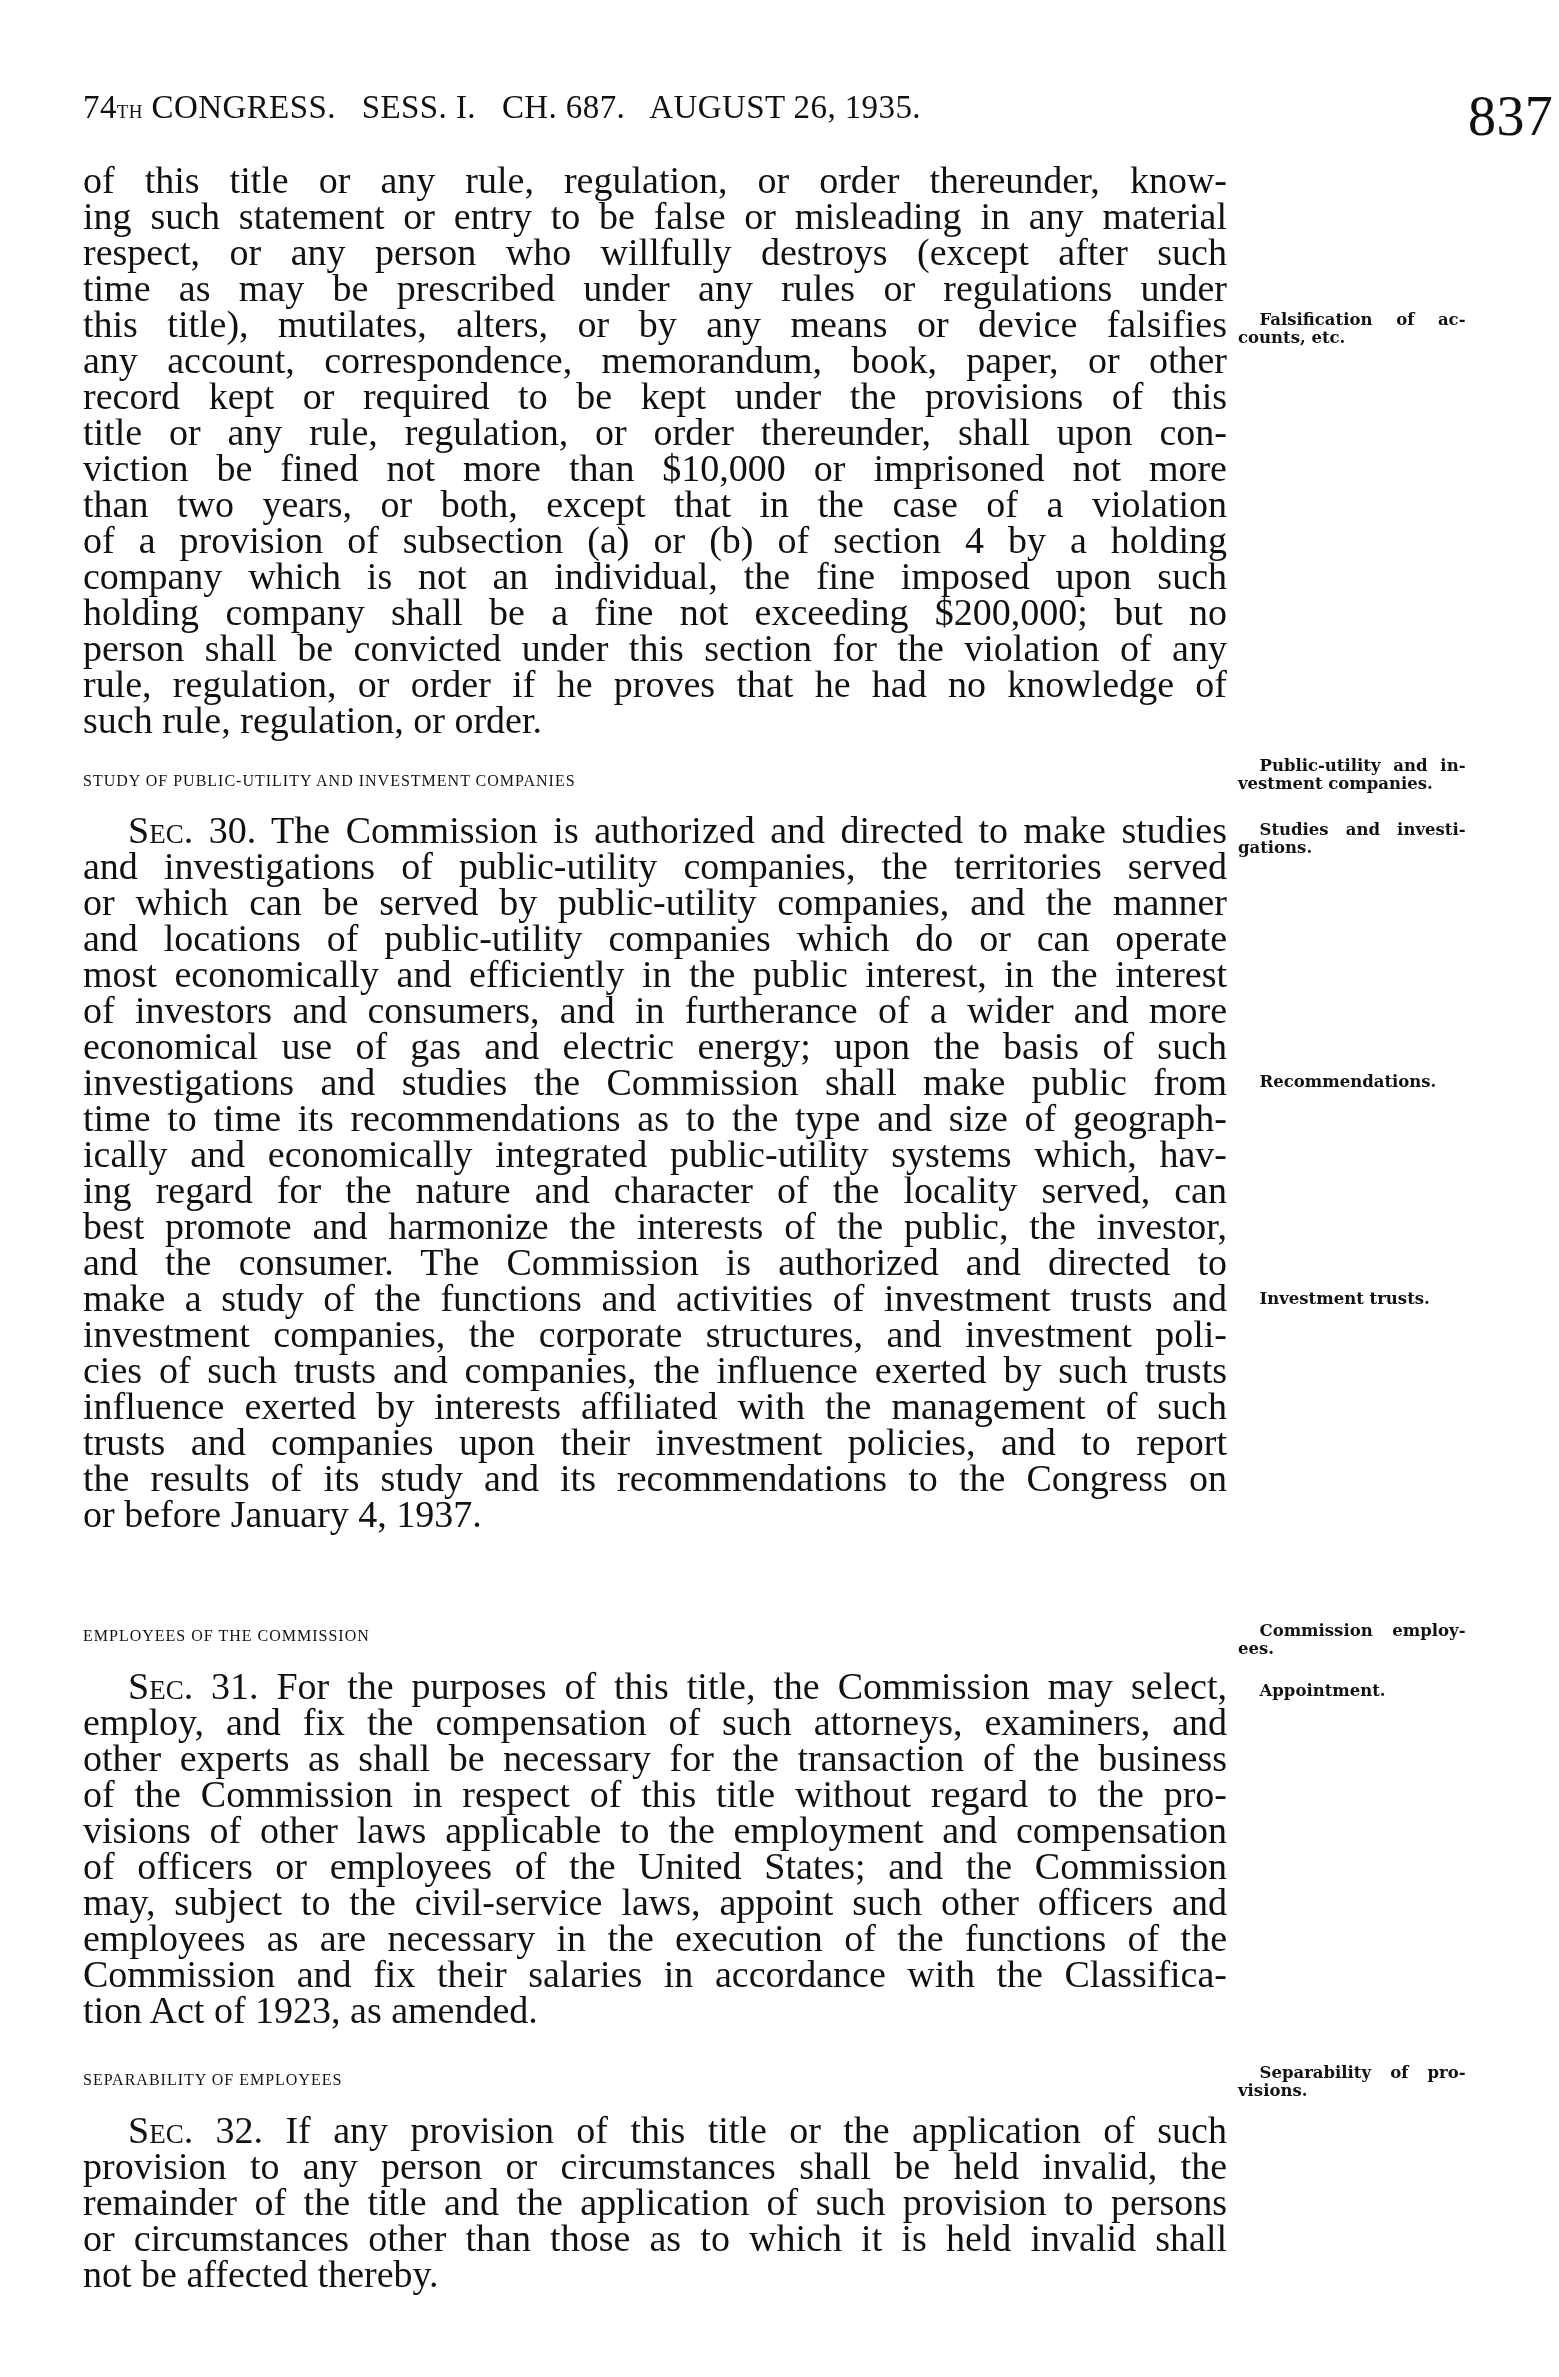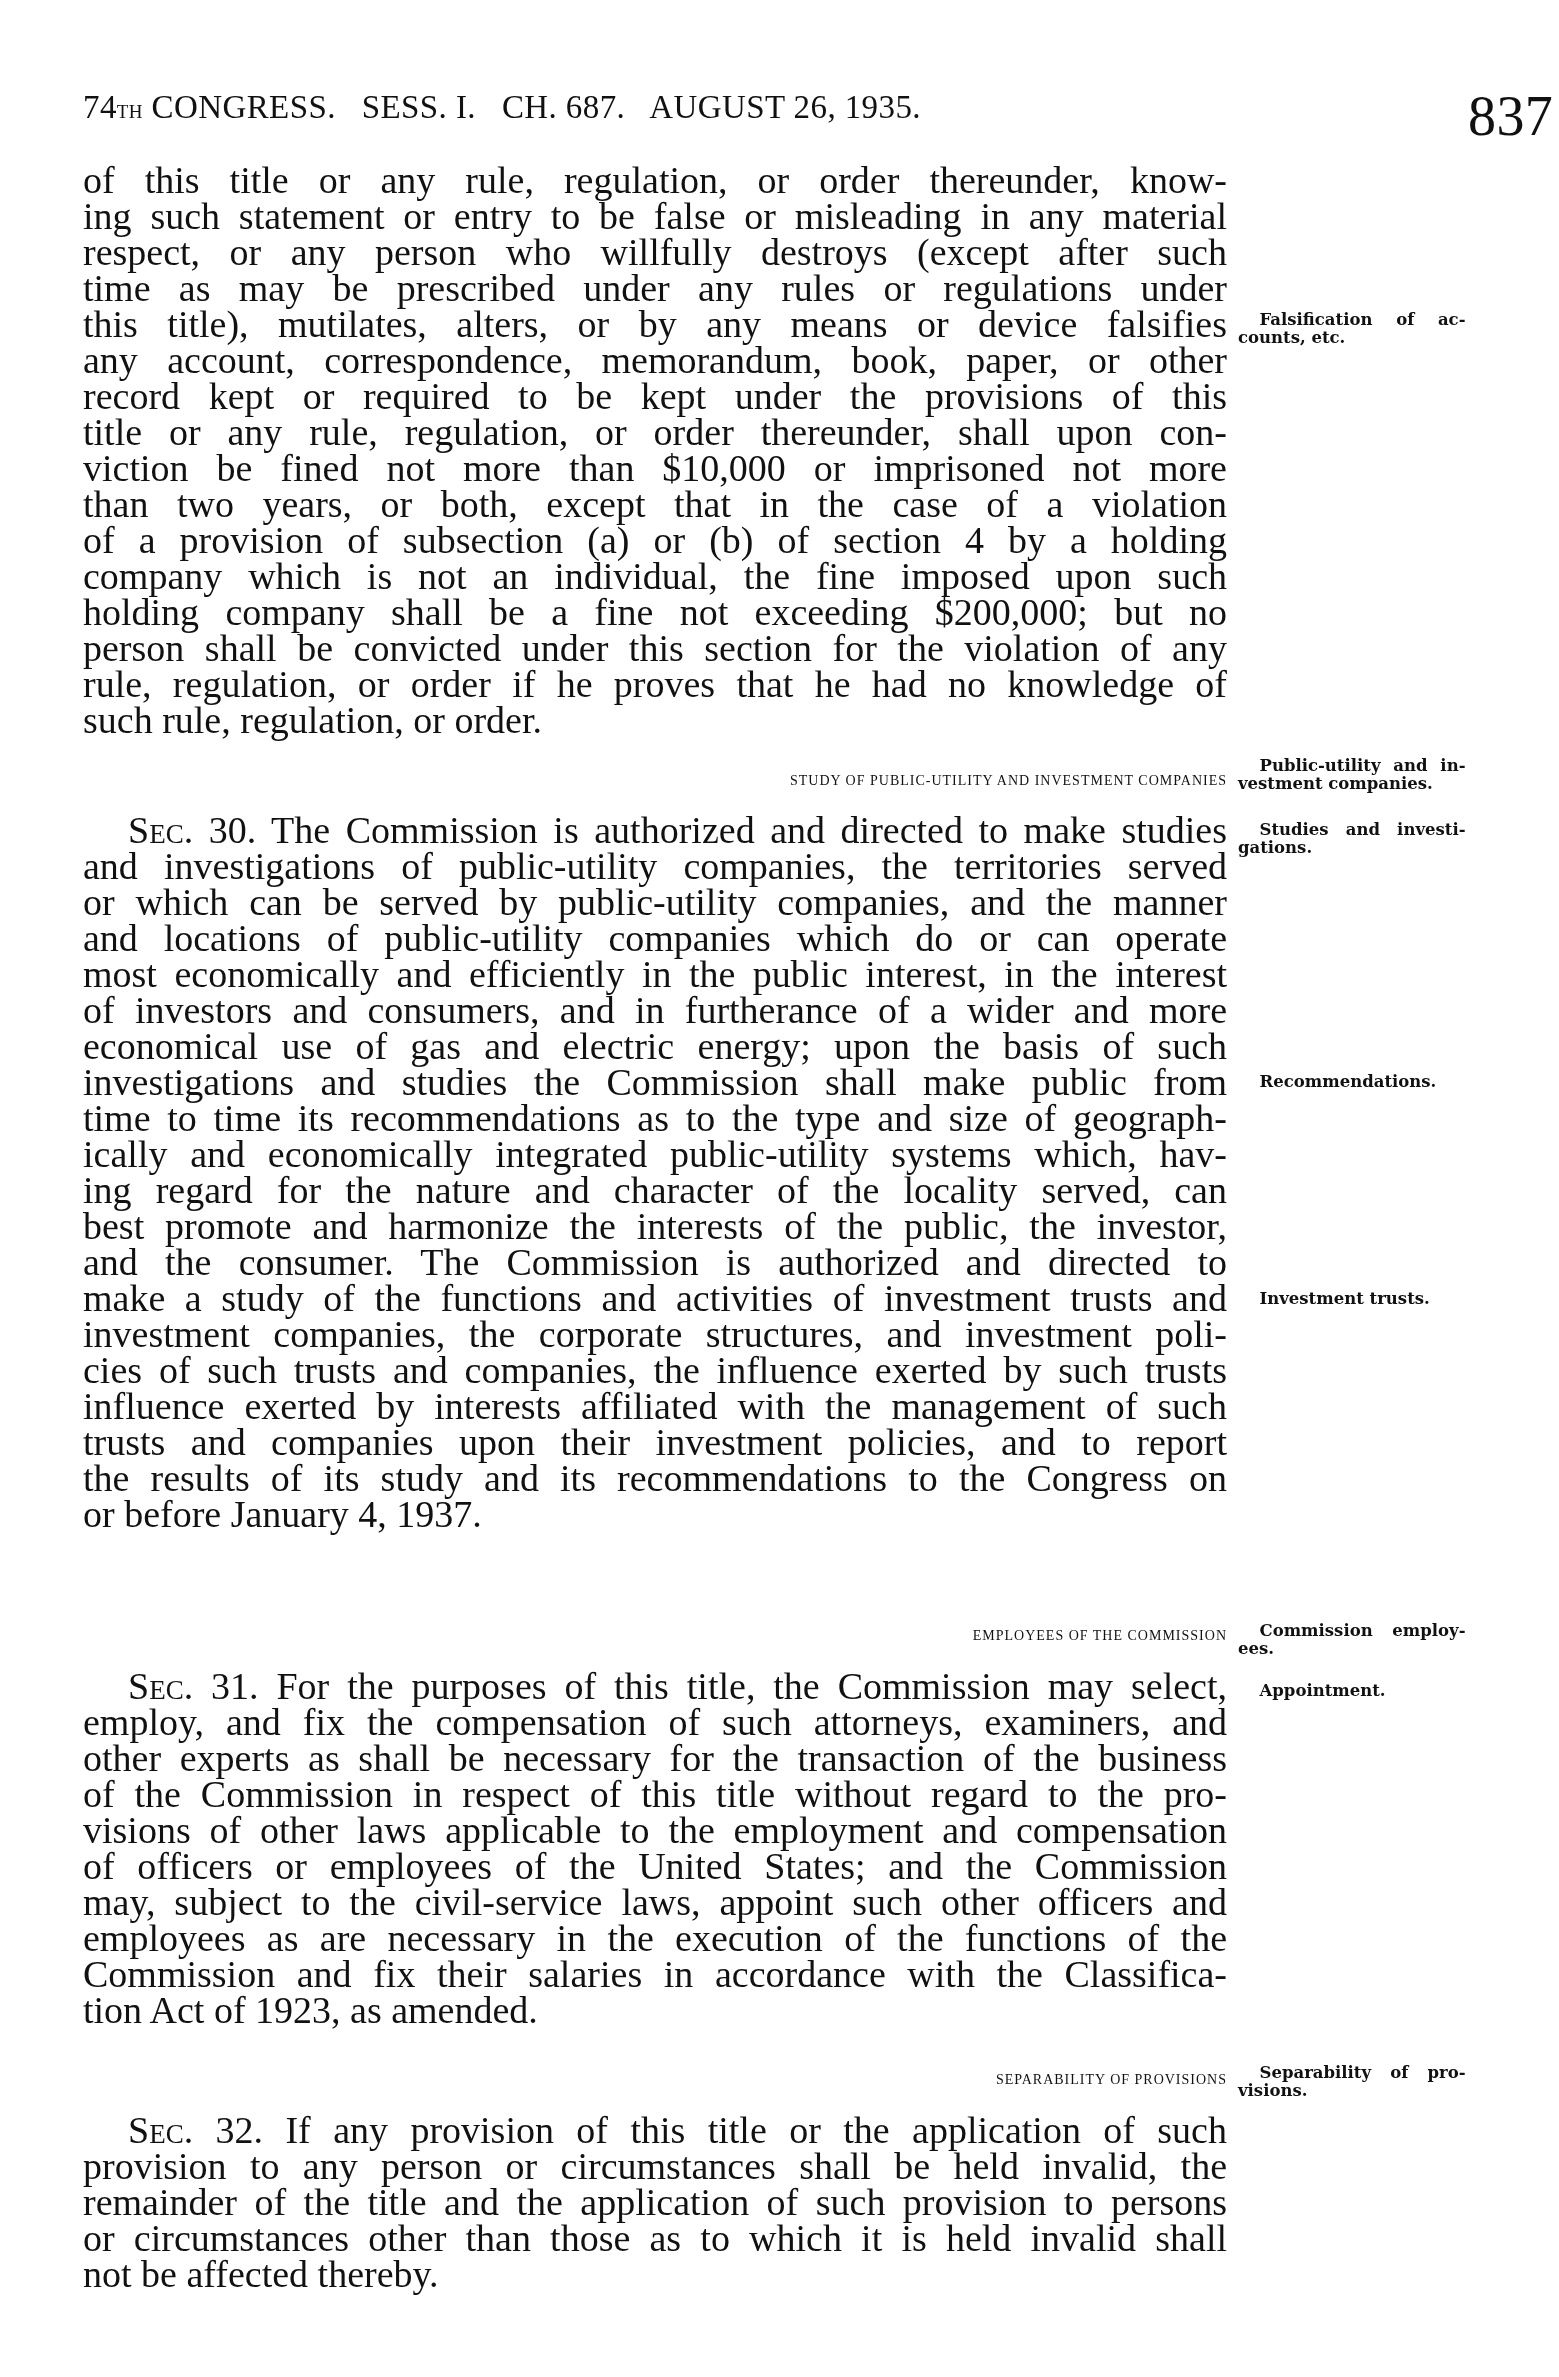--- a/index.html
+++ b/index.html
@@ -14,22 +14,22 @@
   .running-head .pnum { position: absolute; left: 1385px; top: -5px; font-size: 56px; }
   .body-col {
     position: absolute; left: 83px; width: 1144px;
     font-family: "Liberation Serif", "DejaVu Serif", serif; font-size: 38px; line-height: 36px;
   }
   .line { display: block; height: 36px; white-space: nowrap; text-align: justify; text-align-last: justify; }
   .line.last { text-align-last: left; }
   .line.indent { padding-left: 45px; }
   .sec-cap { font-variant: small-caps; }
   .heading {
-    position: absolute; left: 83px; width: 1144px; text-align: right;
-    font-family: "Liberation Serif", "DejaVu Serif", serif; font-size: 14px; letter-spacing: 1px;
+    position: absolute; left: 83px; width: 1144px; text-align: left;
+    font-family: "Liberation Serif", "DejaVu Serif", serif; font-size: 16px; letter-spacing: 1px;
     line-height: 36px; height: 36px;
   }
   .note {
     position: absolute; left: 1238px; width: 239px;
     font-family: "DejaVu Serif", "Liberation Serif", serif; font-weight: bold; font-size: 16.5px; line-height: 18px;
   }
   .note .nl { display: block; white-space: nowrap; }
   .note .nl.first { padding-left: 21.5px; text-align: justify; text-align-last: justify; width: 206px; }
   .note .nl.single { padding-left: 21.5px; }
 </style>
@@ -93,21 +93,21 @@
       <span class="line">other experts as shall be necessary for the transaction of the business</span>
       <span class="line">of the Commission in respect of this title without regard to the pro-</span>
       <span class="line">visions of other laws applicable to the employment and compensation</span>
       <span class="line">of officers or employees of the United States; and the Commission</span>
       <span class="line">may, subject to the civil-service laws, appoint such other officers and</span>
       <span class="line">employees as are necessary in the execution of the functions of the</span>
       <span class="line">Commission and fix their salaries in accordance with the Classifica-</span>
       <span class="line last">tion Act of 1923, as amended.</span>
     </div>
 
-  <div class="heading" style="top:2062px;">SEPARABILITY OF PROVISIONS</div>
+  <div class="heading" style="top:2062px;">SEPARABILITY OF EMPLOYEES</div>
   <div class="body-col" id="s32" style="top:2112px;">
       <span class="line indent"><span class="sec-cap">Sec. 32.</span><span> If any provision of this title or the application of such</span></span>
       <span class="line">provision to any person or circumstances shall be held invalid, the</span>
       <span class="line">remainder of the title and the application of such provision to persons</span>
       <span class="line">or circumstances other than those as to which it is held invalid shall</span>
       <span class="line last">not be affected thereby.</span>
     </div>
 
   <div class="note" style="top:311px;">
       <span class="nl first">Falsification of ac-</span>

